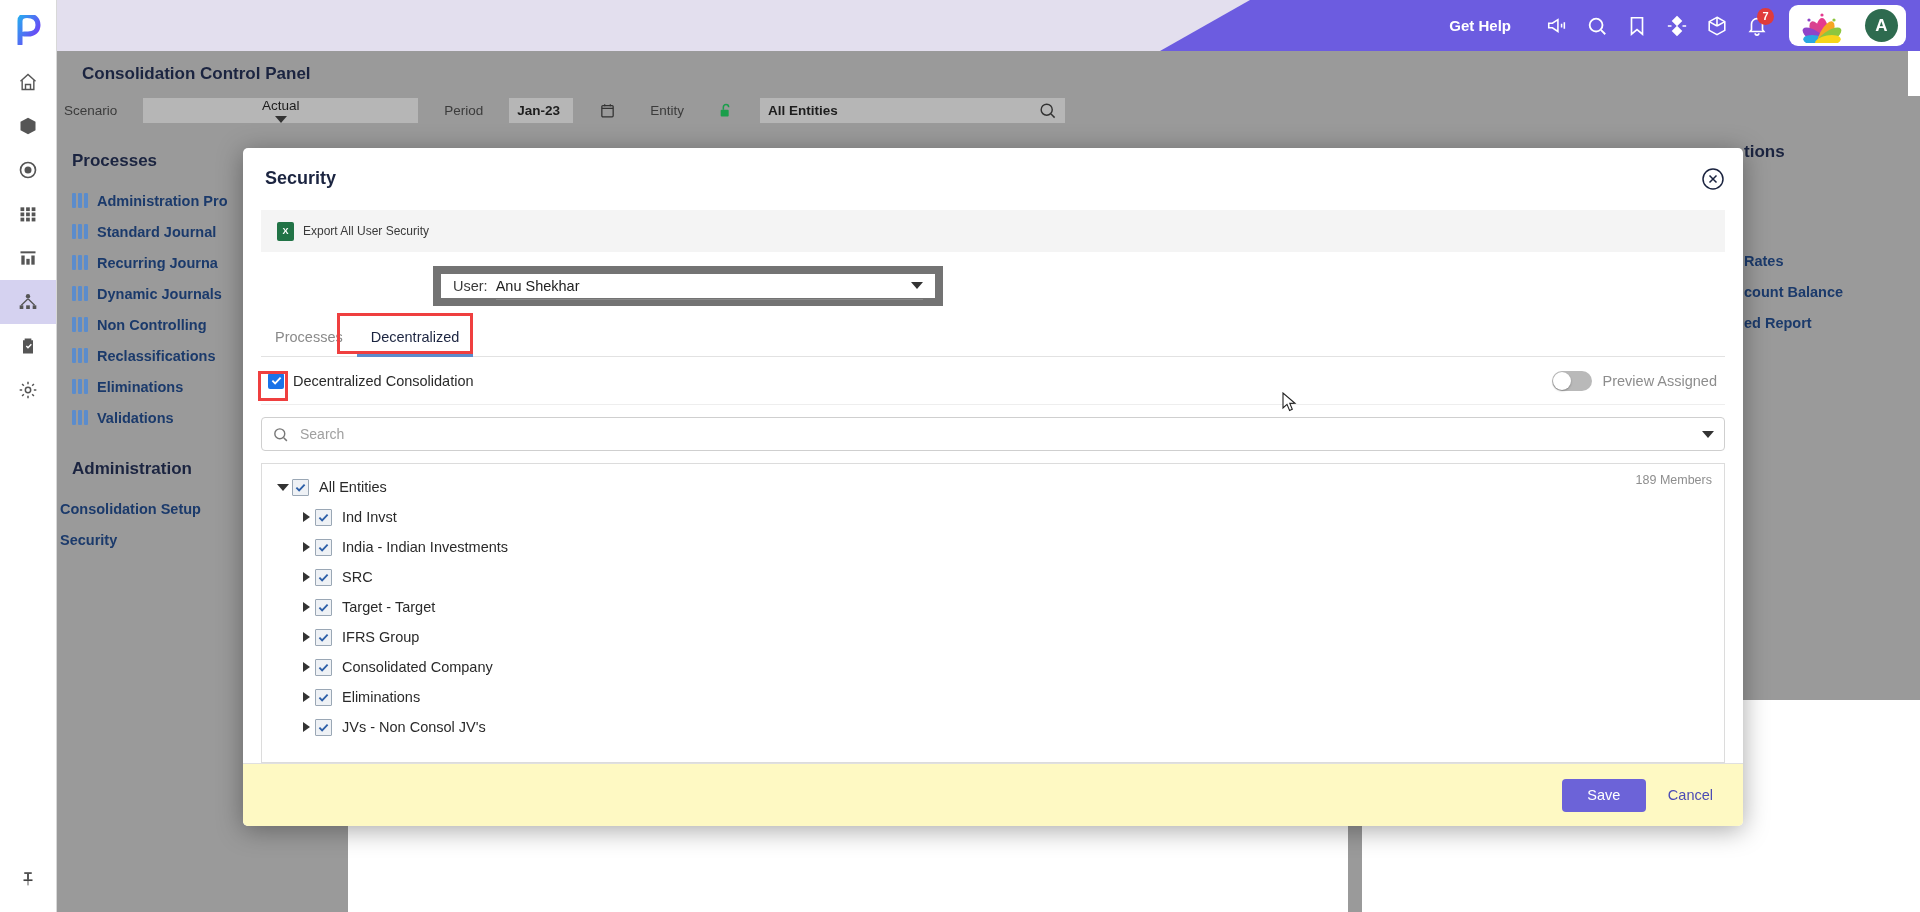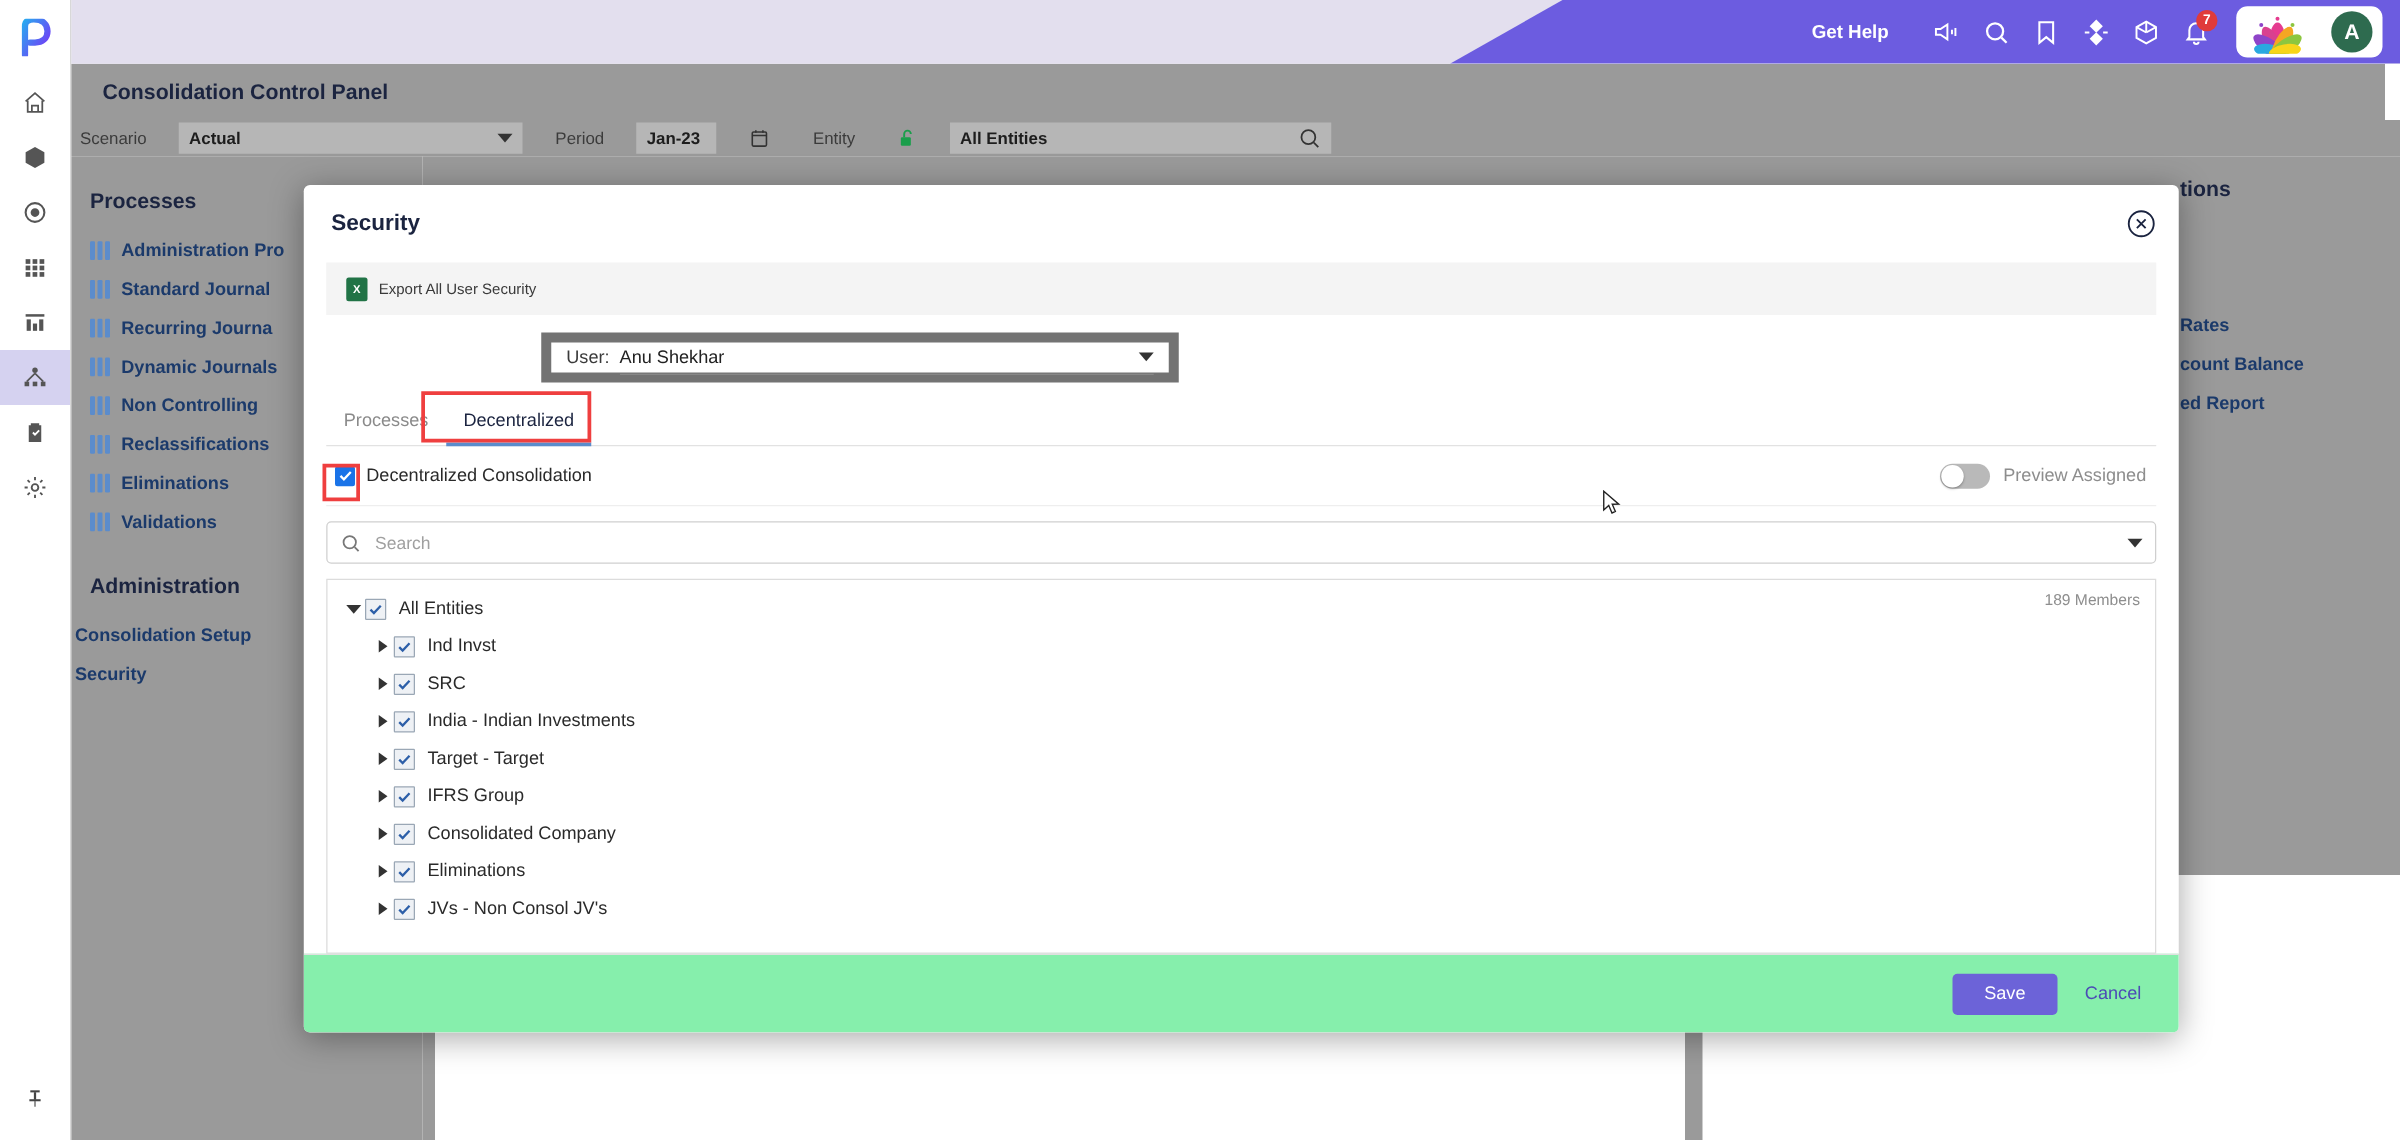--- a/index.html
+++ b/index.html
@@ -75,21 +75,21 @@
   
   #filter-bar{
     position:absolute;left:56px;top:96px;right:0;height:29px;background:#9a9a9a;
     display:flex;align-items:stretch;z-index:10;font-size:13.5px;color:#2a2a2a;gap:18px;
   }
   .fl-label{display:flex;align-items:center;padding:0 8px;color:#3b3b3b;}
   .fl-field{
     background:#b6b6b6;display:flex;align-items:center;height:25px;align-self:center;
     padding:0 8px;box-sizing:border-box;position:relative;font-weight:bold;color:#1d1d1d;
   }
-  .fl-field.scenario{width:275px;justify-content:space-between;font-weight:bold;}
+  .fl-field.scenario{width:275px;justify-content:space-between;font-weight:normal;flex-direction:column;}
   .fl-field.period{width:64px;}
   .fl-field.entity{width:305px;justify-content:space-between;}
   .caret-down{width:0;height:0;border-left:6px solid transparent;border-right:6px solid transparent;border-top:7px solid #333;}
   
   #left-panel{
     position:absolute;left:56px;top:125px;width:282px;bottom:0;background:#9a9a9a;z-index:5;
     padding-top:14px;box-sizing:border-box;
   }
   #left-panel h3{margin:12px 0 14px 16px;font-size:17px;color:#1b2440;font-weight:bold;}
   .proc-item{
@@ -203,21 +203,21 @@
   .tnode.child{padding-left:35px;}
   .tw{width:18px;display:flex;align-items:center;justify-content:center;cursor:pointer;}
   .tri-down{width:0;height:0;border-left:6px solid transparent;border-right:6px solid transparent;border-top:7px solid #333;}
   .tri-right{width:0;height:0;border-top:5.5px solid transparent;border-bottom:5.5px solid transparent;border-left:7px solid #333;}
   .cb-grey{
     width:15px;height:15px;border:1px solid #9aa7b5;background:#eef1f5;border-radius:1px;
     display:flex;align-items:center;justify-content:center;margin-right:10px;
   }
   
   #modal-foot{
-    height:62px;background:#86efac;border-top:1px solid #e0e0e0;display:flex;align-items:center;
+    height:62px;background:#fef9c3;border-top:1px solid #e0e0e0;display:flex;align-items:center;
     justify-content:flex-end;padding-right:30px;gap:22px;flex:0 0 auto;
   }
   #save-btn{
     background:#6c63d8;color:#fff;border:none;border-radius:4px;width:84px;height:33px;
     font-size:14.5px;font-family:"Liberation Sans",sans-serif;cursor:pointer;
   }
   #cancel-btn{color:#4b4bb5;font-size:14.5px;cursor:pointer;}
   
   #cursor{position:absolute;left:1282px;top:392px;z-index:70;pointer-events:none;}
 </style>
@@ -575,32 +575,32 @@
         </div>
         <div class="tnode child">
           <span class="tw">
             <span class="tri-right"></span>
           </span>
           <span class="cb-grey">
             <svg width="11" height="11" viewBox="0 0 12 12">
               <path d="M1.5 6.2l3 3 6-6.4" fill="none" stroke="#2d5fa8" stroke-width="2"></path>
             </svg>
           </span>
+          <span>India - Indian Investments</span>
+        </div>
+        <div class="tnode child">
+          <span class="tw">
+            <span class="tri-right"></span>
+          </span>
+          <span class="cb-grey">
+            <svg width="11" height="11" viewBox="0 0 12 12">
+              <path d="M1.5 6.2l3 3 6-6.4" fill="none" stroke="#2d5fa8" stroke-width="2"></path>
+            </svg>
+          </span>
           <span>SRC</span>
-        </div>
-        <div class="tnode child">
-          <span class="tw">
-            <span class="tri-right"></span>
-          </span>
-          <span class="cb-grey">
-            <svg width="11" height="11" viewBox="0 0 12 12">
-              <path d="M1.5 6.2l3 3 6-6.4" fill="none" stroke="#2d5fa8" stroke-width="2"></path>
-            </svg>
-          </span>
-          <span>India - Indian Investments</span>
         </div>
         <div class="tnode child">
           <span class="tw">
             <span class="tri-right"></span>
           </span>
           <span class="cb-grey">
             <svg width="11" height="11" viewBox="0 0 12 12">
               <path d="M1.5 6.2l3 3 6-6.4" fill="none" stroke="#2d5fa8" stroke-width="2"></path>
             </svg>
           </span>

